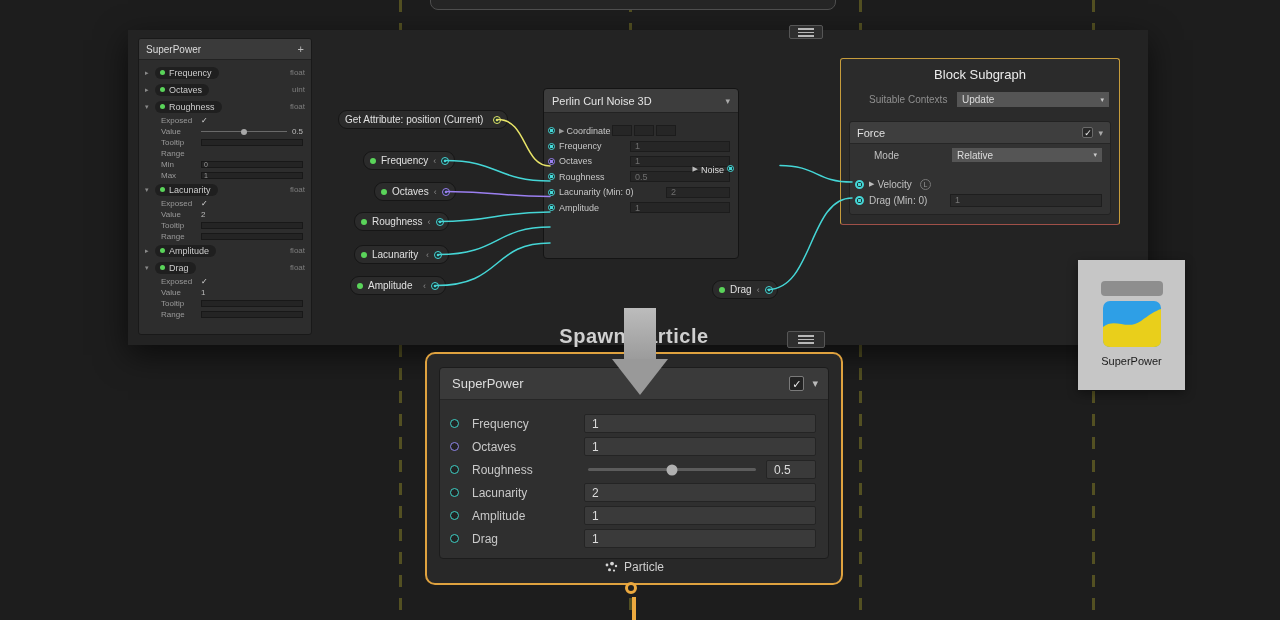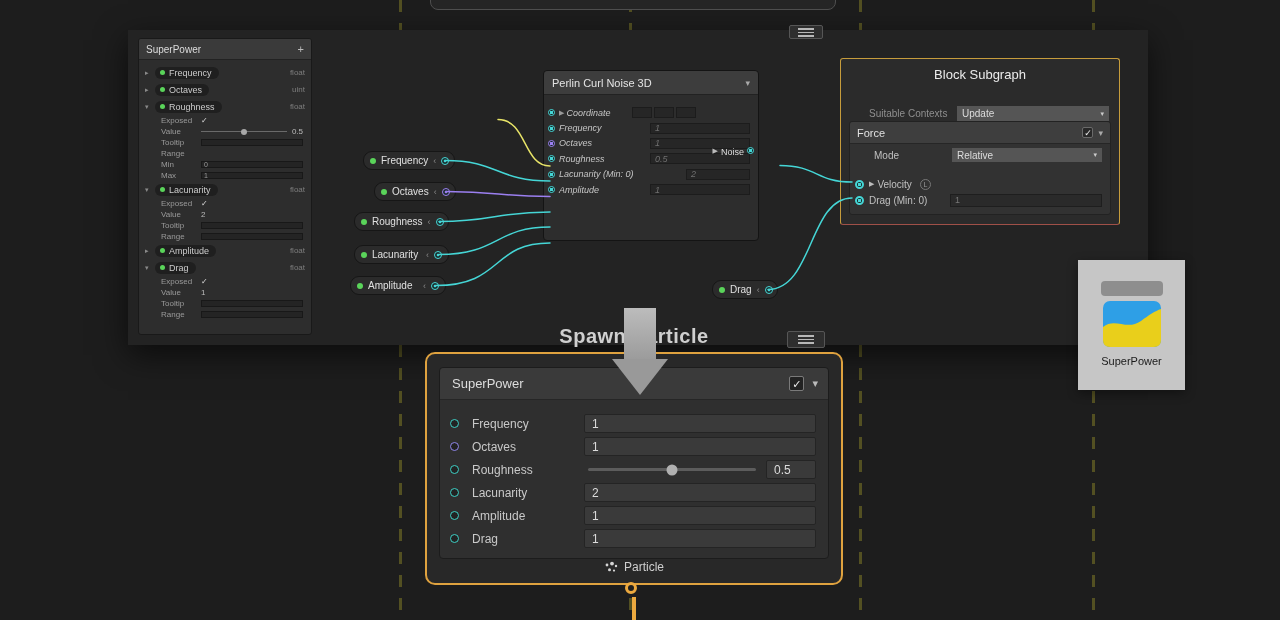--- a/index.html
+++ b/index.html
@@ -66,54 +66,54 @@
   .pcollapse { margin-left:auto; font-size:9px; color:#888; }
   .p-getattr    { left:210px; top:80px;  width:170px; }
   .p-frequency  { left:235px; top:121px; width:92px; }
   .p-octaves    { left:246px; top:152px; width:82px; }
   .p-roughness  { left:226px; top:182px; width:95px; }
   .p-lacunarity { left:226px; top:215px; width:95px; }
   .p-amplitude  { left:222px; top:246px; width:96px; }
   .p-drag       { left:584px; top:250px; width:66px; }
 
   
-  .noise { position:absolute; left:415px; top:40px; width:216px; height:171px;
+  .noise { position:absolute; left:415px; top:58px; width:196px; height:171px;
     background:#2d2d2d; border:1px solid #141414; border-radius:4px; }
   .nn-header { height:24px; background:#3d3d3d; border-radius:4px 4px 0 0;
     display:flex; align-items:center; padding:0 8px; border-bottom:1px solid #222; }
   .nn-title { font-size:11px; color:#e4e4e4; }
   .nn-chevron { margin-left:auto; font-size:9px; color:#aaa; }
   .nn-settings { height:38px; padding:5px 8px 0 8px; background:#323232;
     border-bottom:1px solid #222; display:flex; flex-direction:column; gap:3px; }
   .nn-srow { display:flex; align-items:center; height:13px; }
   .nn-slabel { font-size:9px; color:#9a9a9a; width:58px; flex:none; }
   .dd { height:13px; background:#555; border-radius:0; display:flex; align-items:center;
     padding:0 5px; font-size:9px; color:#ddd; }
   .dd-caret { margin-left:auto; font-size:7px; color:#ccc; padding-left:6px; }
   .nn-srow .dd.full { flex:1; }
   .nn-srow .dd.short { width:118px; }
-  .nn-body { position:relative; padding-top:10px;font-style:italic; }
+  .nn-body { position:relative; padding-top:10px; }
   .nn-row { height:15.4px; display:flex; align-items:center; padding:0 8px 0 4px; }
   .nn-port { width:7px; height:7px; border-width:1.5px; margin-right:4px; }
   .nn-caret { font-size:7px; color:#999; margin-right:2px; }
   .nn-rowlabel { font-size:9px; color:#c6c6c6; white-space:nowrap; }
   .nn-fields { margin-left:auto; display:flex; gap:2px; }
   .nn-field { width:100px; height:11px; background:#262626; border:1px solid #1c1c1c;
     font-size:9px; color:#6f6f6f; display:flex; align-items:center; padding:0 4px; }
   .nn-field.small { width:20px; }
   .nn-row.coord .nn-fields { margin-right:54px; }
   .nn-output { position:absolute; top:76px; right:4px; display:flex; align-items:flex-start; gap:3px; }
   .nn-play { font-size:7px; color:#bbb; }
   .nn-outlabel { font-size:9px; color:#ddd; }
 
   
   .subgraph { position:absolute; left:712px; top:28px; width:280px; height:167px;
     background:#2b2b2b; border:1px solid #c69c3c; border-bottom-color:#a05048; border-radius:3px; }
   .sg-title { text-align:center; font-size:13px; color:#ececec; margin-top:8px; }
-  .sg-ctxrow { display:flex; align-items:center; margin:24px 10px 0 28px; }
+  .sg-ctxrow { display:flex; align-items:center; margin:10px 10px 0 28px; }
   .sg-ctxlabel { font-size:10px; color:#8f8f8f; }
   .sg-ctxrow .dd { margin-left:auto; width:152px; height:15px; font-size:10px; }
   .force { position:absolute; left:8px; top:62px; right:8px; height:94px;
     background:#323232; border:1px solid #222; border-radius:3px; }
   .fb-header { height:22px; background:#3e3e3e; border-radius:3px 3px 0 0;
     display:flex; align-items:center; padding:0 7px; border-bottom:1px solid #262626; }
   .fb-title { font-size:11px; color:#e0e0e0; }
   .fb-right { margin-left:auto; display:flex; align-items:center; gap:5px; }
   .checkbox { width:11px; height:11px; background:#282828; border:1px solid #6a6a6a;
     border-radius:2px; color:#eee; font-size:9px; line-height:10px; text-align:center; }
@@ -350,20 +350,24 @@
               <span class="bb-sublabel">Range</span>
               <span class="bb-subctl">
                 <span class="bb-field"></span>
               </span>
             </div>
         </div>
 
       </div>
     </div>
 
+    <div class="param p-getattr">
+      <span class="plabel">Get Attribute: position (Current)</span>
+      <span class="port port-pos connected" style="margin-left:auto"></span>
+    </div>
 
     <div class="param p-frequency">
       <span class="pdot"></span>
       <span class="plabel">Frequency</span>
       <span class="pcollapse">‹</span>
       <span class="port port-float connected"></span>
     </div>
     <div class="param p-octaves">
       <span class="pdot"></span>
       <span class="plabel">Octaves</span>

